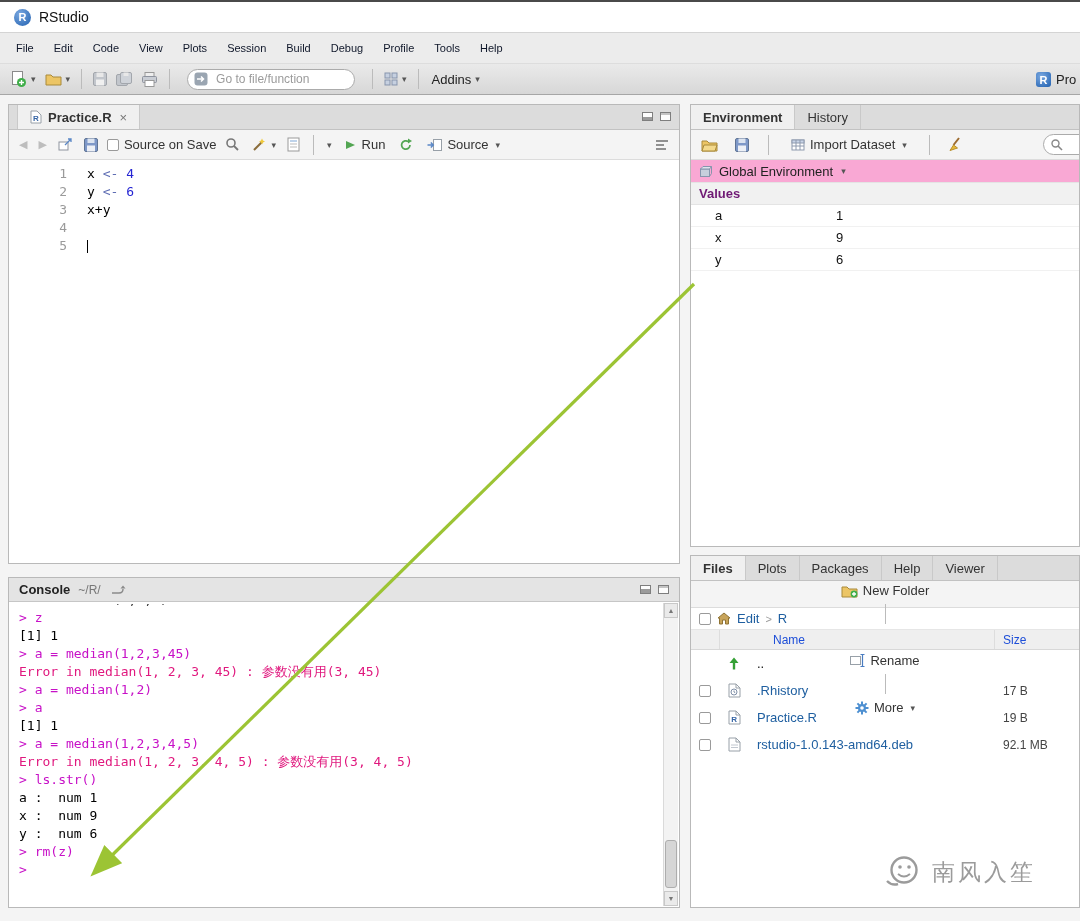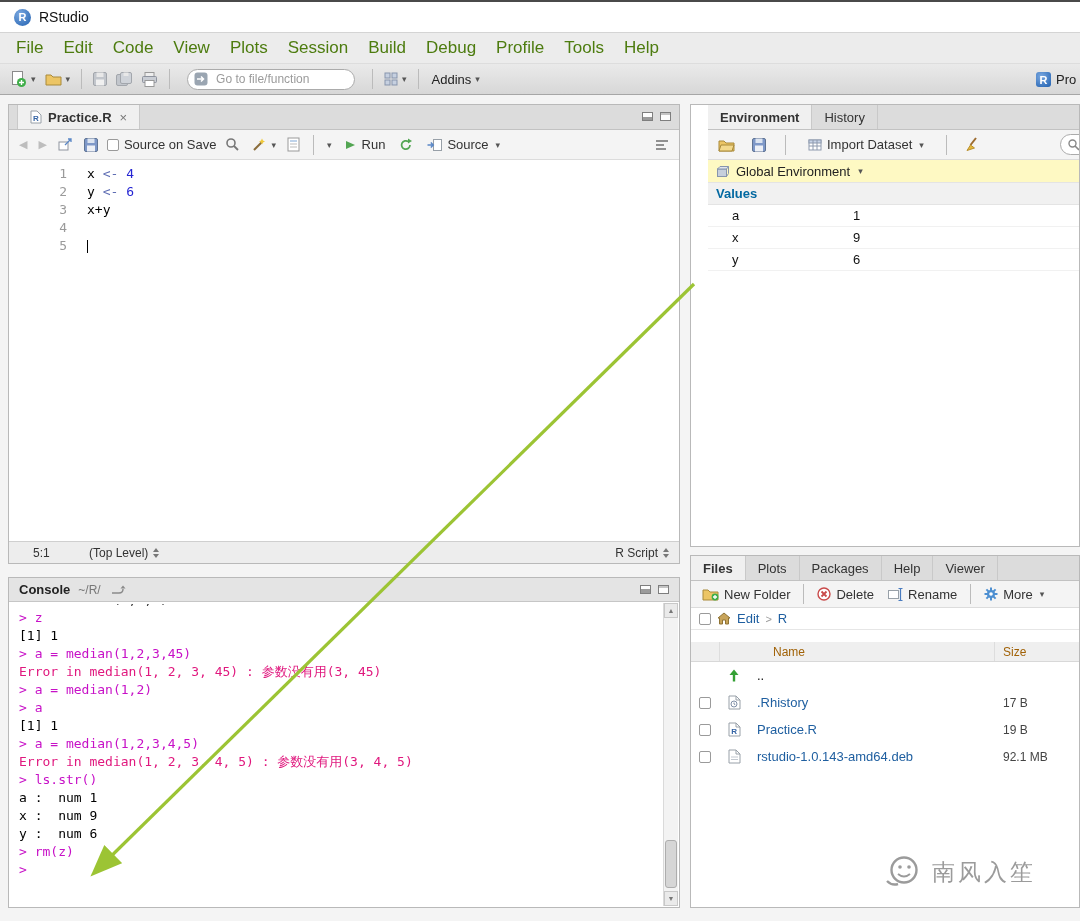--- a/index.html
+++ b/index.html
@@ -12,21 +12,21 @@
   .titlebar{position:absolute;left:0;top:0;width:100%;height:30px;background:#fff;
             display:flex;align-items:center;gap:8px;padding-left:14px;}
   .titlebar .title{font-size:14px;color:#111;}
   .r-ball{width:17px;height:17px;border-radius:50%;flex:none;
           background:radial-gradient(circle at 35% 30%,#7aa8e0,#2060b0);
           color:#fff;font-size:11px;font-weight:bold;display:inline-flex;
           align-items:center;justify-content:center;}
   .menubar{position:absolute;left:0;top:30px;width:100%;height:32px;background:#ECECEC;
            border-top:1px solid #D4D4D4;border-bottom:1px solid #DDD;
            display:flex;align-items:center;padding-left:6px;}
-  .menu-item{padding:0 10px;font-size:17px;color:#4d7c0f;}
+  .menu-item{padding:0 10px;font-size:11px;color:#0f172a;}
   .toolbar{position:absolute;left:0;top:62px;width:100%;height:31px;
            background:linear-gradient(#EAEAEA,#D7D7D7);border-bottom:1px solid #A6A6A6;
            display:flex;align-items:center;gap:5px;padding:0 8px;}
   .tb-sep{width:1px;height:20px;background:#BBB;margin:0 4px;flex:none;}
   .caret{font-size:9px;color:#555;margin-left:2px;}
   .tb-icon{display:inline-flex;align-items:center;gap:2px;padding:2px;}
   .btn{display:inline-flex;align-items:center;gap:5px;font-size:13px;color:#333;padding:2px 5px;}
   .goto-box{display:flex;align-items:center;gap:6px;width:168px;height:21px;background:#fff;
             border:1px solid #ABABAB;border-radius:11px;padding:0 6px;margin:0 8px;}
   .goto-box input{border:none;outline:none;flex:1;min-width:0;font-size:12px;color:#3b82f6;
@@ -35,21 +35,21 @@
   .addins-label{font-size:13px;color:#222;margin-left:2px;}
   .project-chip{position:absolute;right:0;top:62px;height:31px;display:flex;align-items:center;
                 gap:5px;padding-left:6px;}
   .project-chip .label{font-size:13px;color:#222;width:24px;overflow:hidden;white-space:nowrap;}
 
   
   .workspace{position:absolute;left:0;top:93px;right:0;bottom:0;background:#F4F4F4;}
   .pane{position:absolute;background:#fff;border:1px solid #B9B9B9;overflow:hidden;}
   #source-pane{left:8px;top:9px;width:672px;height:460px;}
   #console-pane{left:8px;top:482px;width:672px;height:331px;}
-  #env-pane{left:690px;top:9px;width:390px;height:443px;padding-left:17px;}
+  #env-pane{left:690px;top:9px;width:390px;height:443px;}
   #files-pane{left:690px;top:460px;width:390px;height:353px;}
 
   .tabstrip{height:25px;background:#DCDCDC;border-bottom:1px solid #C2C2C2;
             display:flex;align-items:stretch;position:relative;}
   .ptab{display:flex;align-items:center;gap:6px;padding:0 12px;font-size:13px;color:#333;
         border-right:1px solid #C9C9C9;white-space:nowrap;}
   .ptab.active{background:#F0F0F0;font-weight:bold;}
   .source-tab{margin-left:8px;font-weight:normal;border-left:1px solid #C9C9C9;}
   .tab-close{font-size:13px;color:#777;margin-left:2px;font-weight:normal;}
   .window-controls{position:absolute;right:8px;top:7px;display:flex;gap:7px;align-items:center;}
@@ -112,38 +112,38 @@
             border:1px solid #ADADAD;border-radius:3px;}
 
   
   .env-toolbar{height:30px;background:#F4F4F4;border-bottom:1px solid #DCDCDC;display:flex;
                align-items:center;gap:13px;padding:0 8px;font-size:13px;color:#222;position:relative;}
   .env-search{position:absolute;left:352px;top:4px;width:140px;height:21px;background:#fff;
               border:1px solid #ABABAB;border-radius:11px;display:flex;align-items:center;
               gap:4px;padding:0 6px;}
   .env-search input{border:none;outline:none;width:90px;background:transparent;
                     font-family:"Liberation Sans",sans-serif;}
-  .scope-row{height:23px;background:#fef9c3;border-bottom:1px solid #E4E4E4;display:flex;
+  .scope-row{height:23px;background:#f9a8d4;border-bottom:1px solid #E4E4E4;display:flex;
              align-items:center;gap:6px;padding:0 8px;font-size:13px;color:#222;}
   .section-row{height:22px;background:#F1F1F1;border-bottom:1px solid #E4E4E4;display:flex;
-               align-items:center;padding:0 8px;font-weight:bold;font-size:13px;color:#0369a1;}
+               align-items:center;padding:0 8px;font-weight:bold;font-size:13px;color:#701a75;}
   .env-row{height:22px;display:flex;align-items:center;border-bottom:1px solid #F1F1F1;
            font-size:13px;color:#111;}
   .env-name{width:145px;padding-left:24px;}
   .env-val{padding-left:0;}
 
   
   .files-toolbar{height:27px;background:#F4F4F4;border-bottom:1px solid #DCDCDC;display:flex;
-                 align-items:center;gap:4px;padding:0 6px;font-size:13px;color:#222;}
+                 align-items:center;gap:4px;padding:0 6px;font-size:13px;color:#222;flex-direction:column;}
   .crumb-row{height:22px;border-bottom:1px solid #E6E6E6;display:flex;align-items:center;
              gap:6px;padding:0 8px;font-size:13px;}
   .link{color:var(--c-link);}
   .crumb-sep{color:#999;font-size:11px;}
   .files-header{height:20px;background:#EFEFEF;border-bottom:1px solid #D8D8D8;position:relative;
-                font-size:12px;color:#a16207;margin-top:12px;}
+                font-size:12px;color:#1d4ed8;}
   .fh-name{position:absolute;left:82px;top:3px;}
   .fh-size{position:absolute;left:312px;top:3px;}
   .col-sep{position:absolute;top:0;bottom:0;width:1px;background:#DDD;}
   .file-row{height:27px;display:flex;align-items:center;font-size:13px;}
   .cb-cell{width:28px;display:flex;justify-content:center;flex:none;}
   .icon-cell{width:30px;display:flex;justify-content:center;align-items:center;flex:none;}
   .name-cell{width:242px;padding-left:8px;color:#111;white-space:nowrap;overflow:hidden;}
   .name-cell.link{color:var(--c-link);}
   .size-cell{width:80px;padding-left:12px;color:#444;font-size:12px;}
 
@@ -348,38 +348,20 @@
           </div>
           <div class="code-line">
             <span class="gutter-num">4</span>
             <span class="code-text"></span>
           </div>
           <div class="code-line">
             <span class="gutter-num">5</span>
             <span class="code-text"><span class="caret-bar"></span></span>
           </div>
         </div>
-      <div class="editor-status">
-        <span class="status-pos">5:1</span>
-        <span class="status-scope">
-          <span>(Top Level)</span>
-          <span class="spin">
-              <span class="tri-up"></span>
-              <span class="tri-down"></span>
-            </span>
-        </span>
-        <span class="flex-sp"></span>
-        <span class="status-type">
-          <span>R Script</span>
-          <span class="spin">
-              <span class="tri-up"></span>
-              <span class="tri-down"></span>
-            </span>
-        </span>
-      </div>
     </div>
 
     <div class="pane" id="console-pane">
       <div class="console-header">
         <span class="console-title">Console</span>
         <span class="console-path">~/R/</span>
         <span class="tb-icon">
           <svg width="15" height="10">
               <path d="M1 8 H8 C11 8 12 6 12 4" fill="none" stroke="#8a8a8a" stroke-width="1.4"></path>
               <path d="M9.5 3.5 L12 0.5 L14.5 3.5 Z" fill="#8a8a8a"></path>

